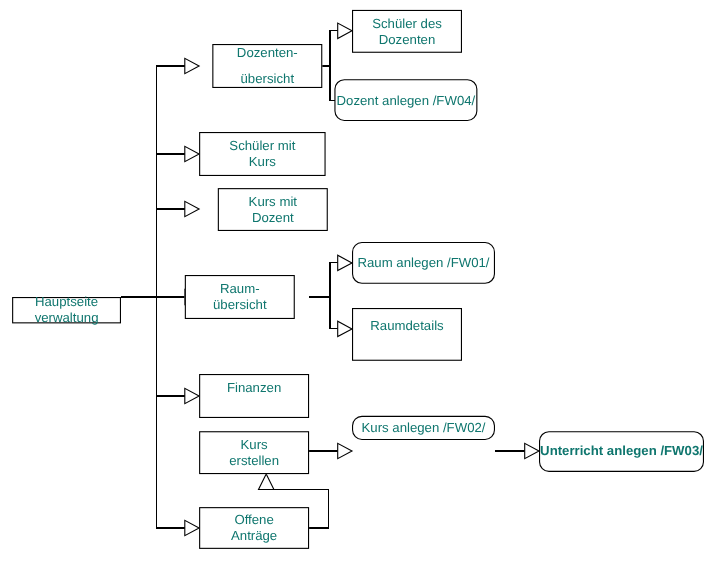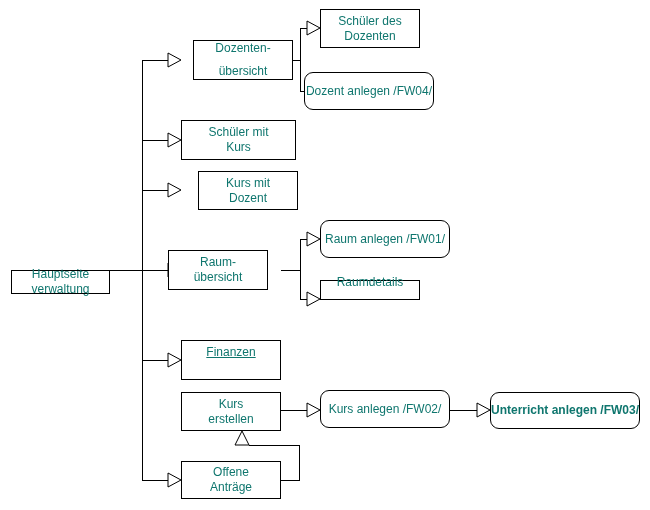--- a/index.html
+++ b/index.html
@@ -130,33 +130,33 @@
       <div class="node-line">Kurs mit</div>
       <div class="node-line">Dozent</div>
     </div>
     <div class="node" style="left: 168px; top: 250px; width: 100px; height: 40px;">
       <div class="node-line">Raum-</div>
       <div class="node-line">übersicht</div>
     </div>
     <div class="node rounded" style="left: 320px; top: 220px; width: 130px; height: 38px;">
       <div class="node-line">Raum anlegen /FW01/</div>
     </div>
-    <div class="node" style="left: 320px; top: 280px; width: 100px; height: 20px;">
+    <div class="node" style="left: 320px; top: 280px; width: 100px; height: 48px;">
       <div class="node-line">Raumdetails</div>
       <div class="node-line"></div>
     </div>
-    <div class="node" style="left: 181px; top: 340px; width: 100px; height: 40px; text-decoration: underline;">
+    <div class="node" style="left: 181px; top: 340px; width: 100px; height: 40px;">
       <div class="node-line">Finanzen</div>
       <div class="node-line"></div>
     </div>
     <div class="node" style="left: 181px; top: 392px; width: 100px; height: 39px;">
       <div class="node-line">Kurs</div>
       <div class="node-line">erstellen</div>
     </div>
-    <div class="node rounded" style="left: 320px; top: 390px; width: 130px; height: 38px;">
+    <div class="node rounded" style="left: 320px; top: 378px; width: 130px; height: 22px;">
       <div class="node-line">Kurs anlegen /FW02/</div>
     </div>
     <div class="node rounded" style="left: 490px; top: 392px; width: 150px; height: 37px; font-weight: bold;">
       <div class="node-line">Unterricht anlegen /FW03/</div>
     </div>
     <div class="node" style="left: 181px; top: 461px; width: 100px; height: 38px;">
       <div class="node-line">Offene</div>
       <div class="node-line">Anträge</div>
     </div>
   </div>

